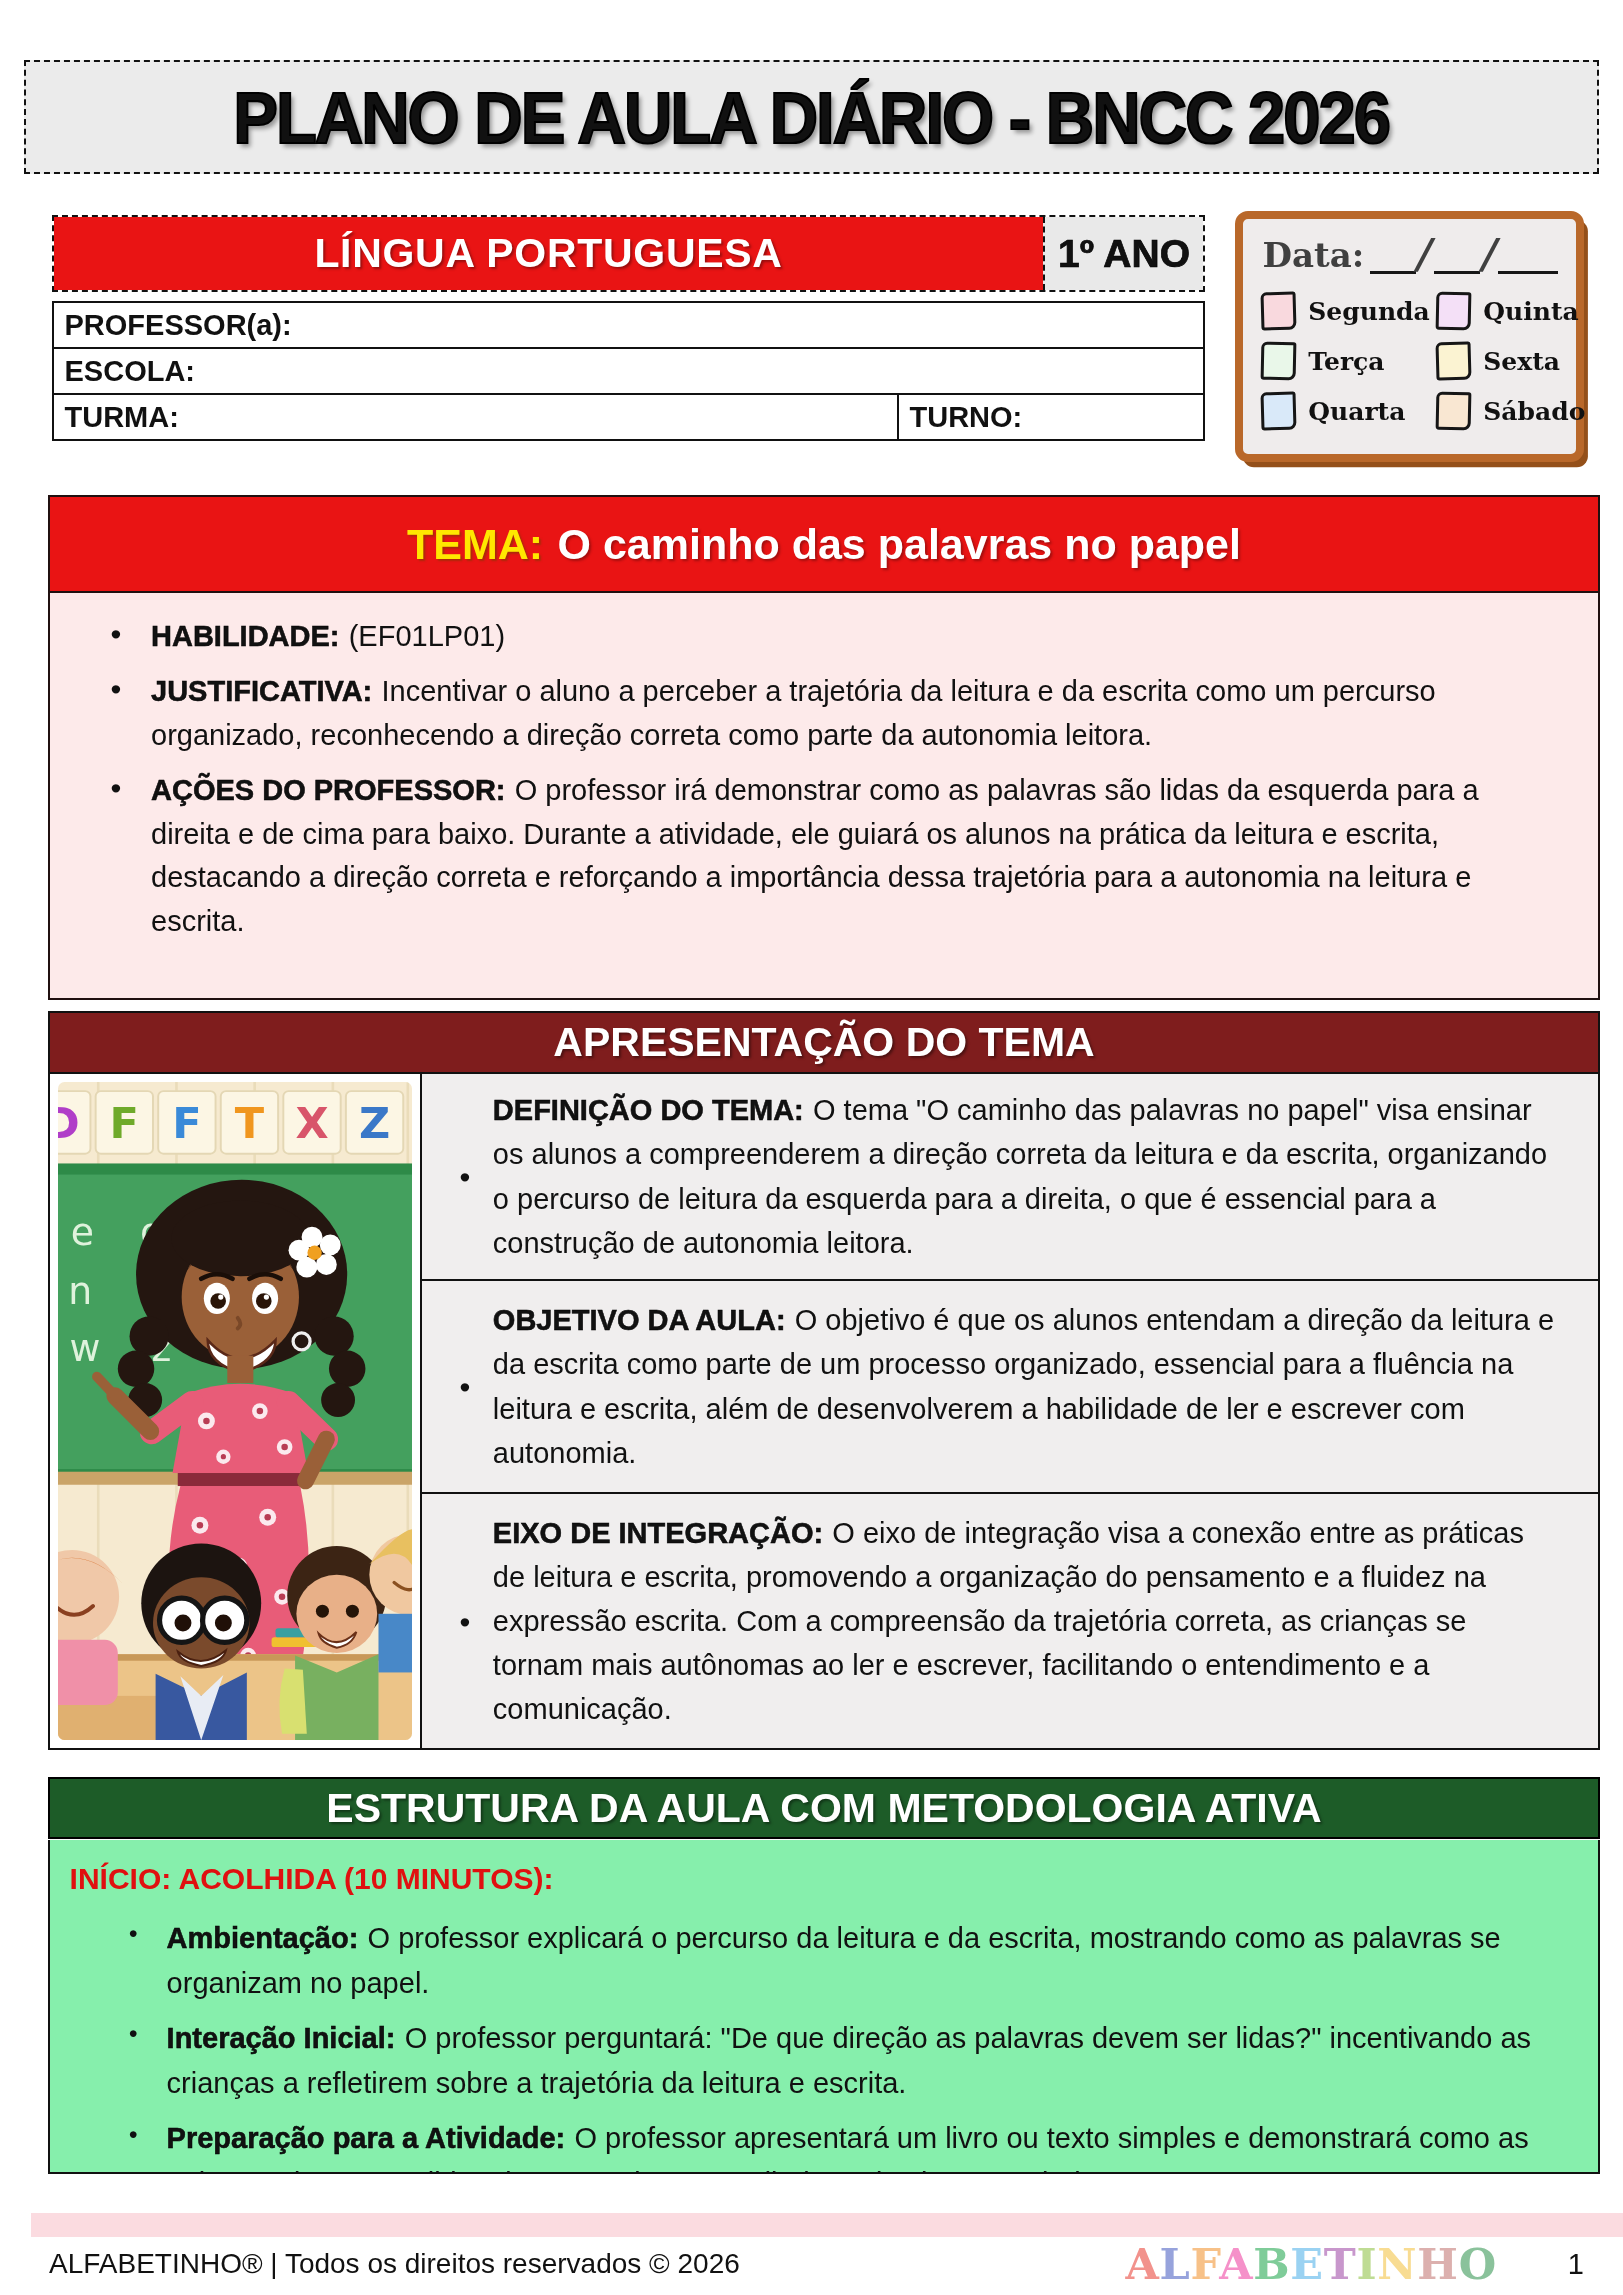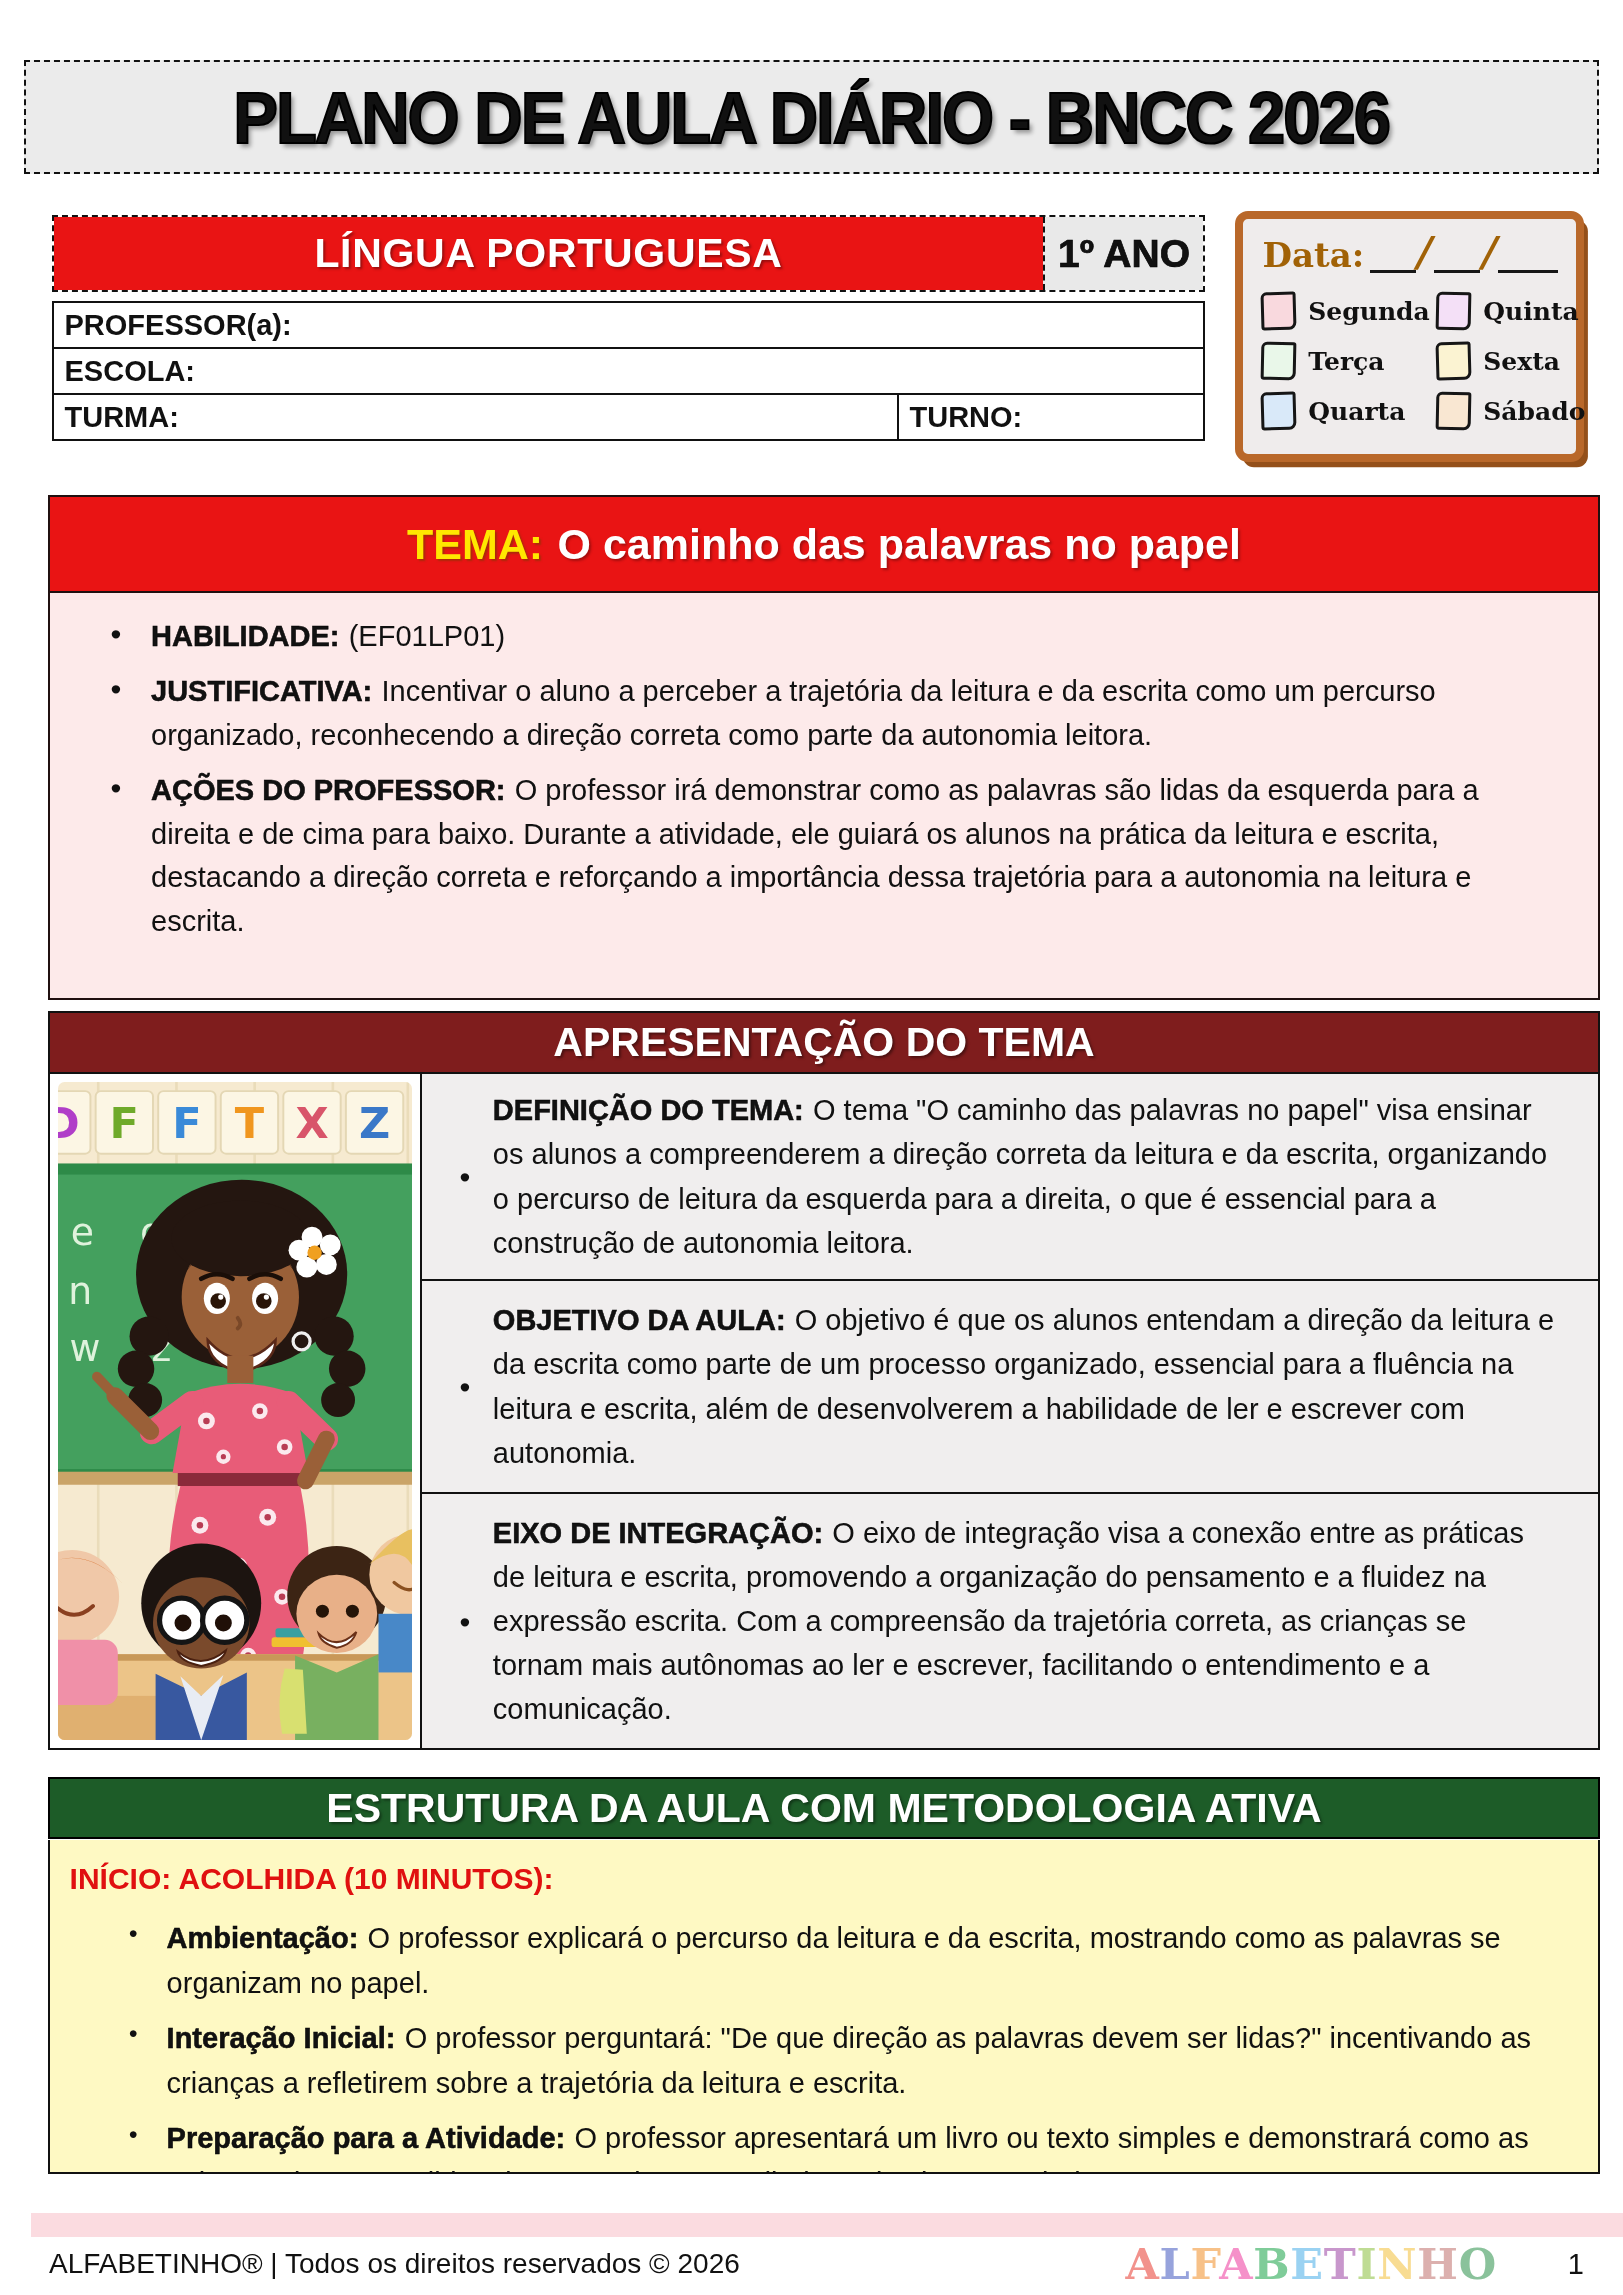--- a/index.html
+++ b/index.html
@@ -31,22 +31,22 @@
   .info-label{padding-left:10.5px;white-space:nowrap;}
   .info-blank{flex:1;height:100%;}
   .cell-turma{flex:0 0 845px;display:flex;align-items:center;height:100%;
               border-right:2.6px solid #111;box-sizing:border-box;}
   .cell-turno{flex:1;display:flex;align-items:center;height:100%;}
 
   
   .date-box{position:absolute;left:1235px;top:211px;width:349px;height:251px;
             background:#efecec;border:8.5px solid #b9682a;border-radius:13px;
             box-sizing:border-box;box-shadow:5.9px 7.2px 0 -2px #94501a;}
-  .date-line{display:flex;align-items:flex-start;padding:15.7px 18.3px 0 19.6px;
-             font-family:"DejaVu Serif",serif;font-weight:bold;font-size:34px;color:#a16207;}
+  .date-line{display:flex;align-items:center;padding:15.7px 18.3px 0 19.6px;
+             font-family:"DejaVu Serif",serif;font-weight:bold;font-size:34px;color:#404040;}
   .date-line .d-label{margin-right:5.2px;}
   .blank{border-bottom:3.3px solid #161616;height:35px;}
   .b1{width:60px;} .b2{width:60px;} .b3{width:77px;}
   .slash{font-size:41px;line-height:35px;transform:skewX(-12deg);margin:0 1.3px;}
   .days{display:grid;grid-template-columns:1fr 1fr;grid-template-rows:repeat(3,1fr);
         grid-auto-flow:column;padding:11.8px 11.8px 15.7px 18.3px;height:150px;column-gap:6.5px;}
   .day{display:flex;align-items:center;gap:12px;font-family:"DejaVu Serif",serif;
        font-weight:bold;font-size:25px;}
   .day-box{width:35px;height:38px;border:3.3px solid #161616;box-sizing:border-box;
            border-radius:5.9px 2.6px 7.2px 3.3px;}
@@ -85,21 +85,21 @@
   .ap-row1{height:207px;border-bottom:2px solid #111;}
   .ap-row2{height:213px;border-bottom:2px solid #111;}
   .ap-row3{flex:1;}
 
   
   .es-banner{position:absolute;left:48px;top:1777px;width:1552px;height:62px;
              background:#1d5c28;border:2px solid #000000;box-sizing:border-box;
              display:flex;align-items:center;justify-content:center;color:#fff;
              font-size:41px;font-weight:bold;text-shadow:2px 2px 2.6px rgba(0,0,0,.4);}
   .es-body{position:absolute;left:48px;top:1840px;width:1552px;height:334px;
-           background:#fef9c3;border:2px solid #111;border-top:none;box-sizing:border-box;
+           background:#86efac;border:2px solid #111;border-top:none;box-sizing:border-box;
            padding:22px 39px 0 19.6px;overflow:hidden;}
   .inicio{color:#e01010;font-size:30px;font-weight:bold;margin-bottom:19.6px;}
   .es-body ul{margin:0;padding:0;list-style:none;}
   .es-body li{position:relative;margin:0 0 10.5px 97px;font-size:29px;line-height:1.55;}
   .es-body li::before{content:"●";position:absolute;left:-38px;top:5.2px;font-size:15.7px;}
 
   
   .pink-strip{position:absolute;left:31px;top:2213px;width:1592px;height:23.6px;background:#fbdbe0;}
   .footer{position:absolute;left:49px;top:2241px;width:1535px;height:46px;
           display:flex;align-items:center;}

